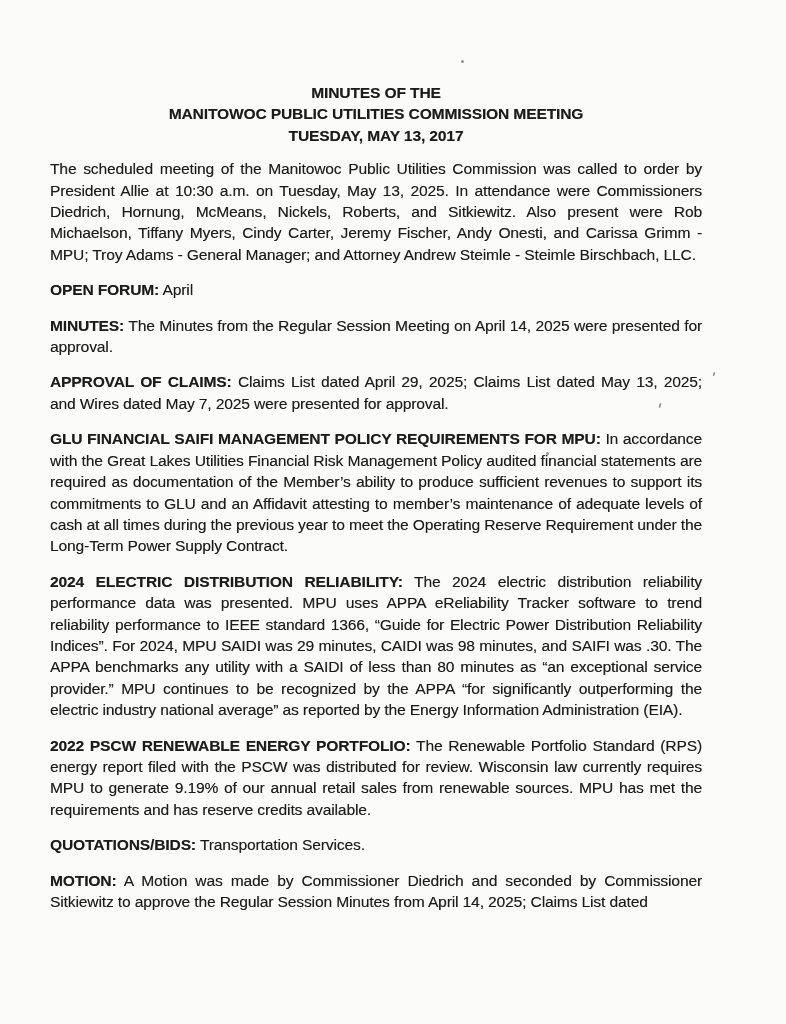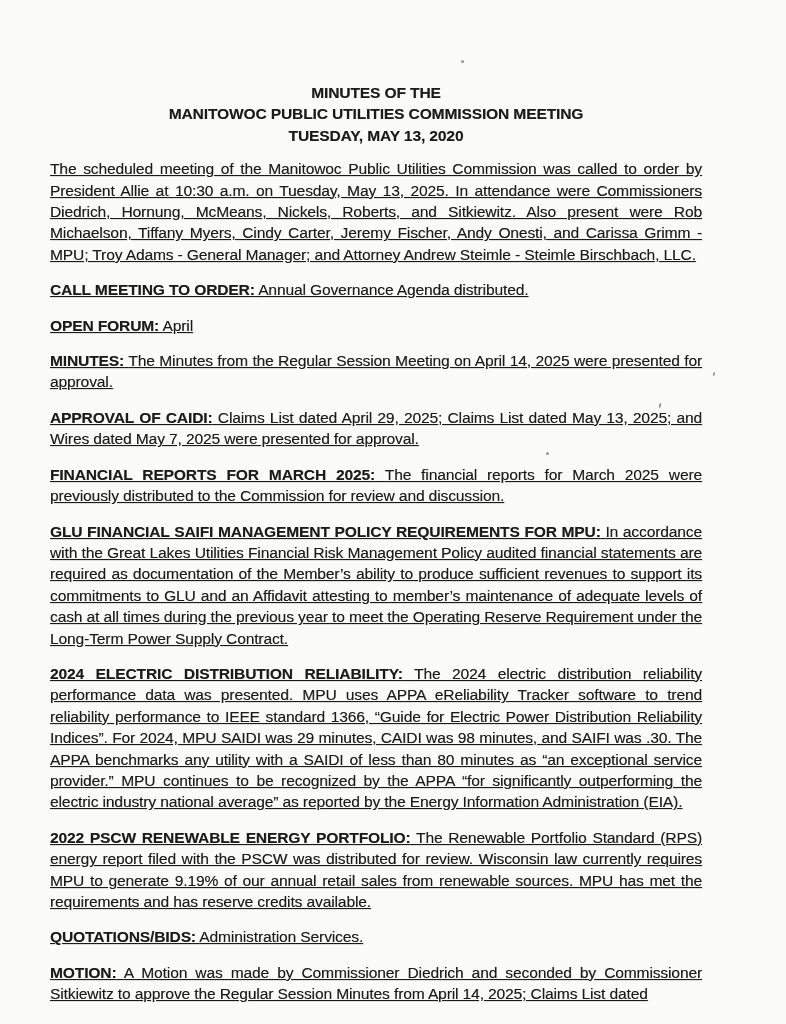--- a/index.html
+++ b/index.html
@@ -23,21 +23,20 @@
     overflow: hidden;
   }
   .title-block {
     text-align: center;
     font-weight: 700;
     margin: 0 0 12px 0;
   }
   .para {
     text-align: justify;
     margin: 8px 0 14px 0;
-    text-decoration: underline;
   }
   .lbl {
     font-weight: 700;
   }
   .speck {
     position: absolute;
     background: rgba(70,70,70,0.55);
     border-radius: 50%;
   }
   .s1 { left: 461px; top: 60px;  width: 3px; height: 3px; }
@@ -46,73 +45,65 @@
   .s4 { left: 546px; top: 452px; width: 3px; height: 3px; }
 </style>
 </head>
 <body>
 
 <div class="page">
 
   <header class="title-block">
     <div>MINUTES OF THE</div>
     <div>MANITOWOC PUBLIC UTILITIES COMMISSION MEETING</div>
-    <div>TUESDAY, MAY 13, 2020</div>
+    <div>TUESDAY, MAY 13, 2017</div>
   </header>
 
   <main>
 
     <p class="para">
       <span class="lbl"></span>
       <span>The scheduled meeting of the Manitowoc Public Utilities Commission was called to order by President Allie at 10:30 a.m. on Tuesday, May 13, 2025. In attendance were Commissioners Diedrich, Hornung, McMeans, Nickels, Roberts, and Sitkiewitz. Also present were Rob Michaelson, Tiffany Myers, Cindy Carter, Jeremy Fischer, Andy Onesti, and Carissa Grimm - MPU; Troy Adams - General Manager; and Attorney Andrew Steimle - Steimle Birschbach, LLC.</span>
     </p>
 
-    <p class="para">
-      <span class="lbl">CALL MEETING TO ORDER:</span>
-      <span>Annual Governance Agenda distributed.</span>
-    </p>
 
     <p class="para">
       <span class="lbl">OPEN FORUM:</span>
       <span>April</span>
     </p>
 
     <p class="para">
       <span class="lbl">MINUTES:</span>
       <span>The Minutes from the Regular Session Meeting on April 14, 2025 were presented for approval.</span>
     </p>
 
     <p class="para">
-      <span class="lbl">APPROVAL OF CAIDI:</span>
+      <span class="lbl">APPROVAL OF CLAIMS:</span>
       <span>Claims List dated April 29, 2025; Claims List dated May 13, 2025; and Wires dated May 7, 2025 were presented for approval.</span>
     </p>
 
-    <p class="para">
-      <span class="lbl">FINANCIAL REPORTS FOR MARCH 2025:</span>
-      <span>The financial reports for March 2025 were previously distributed to the Commission for review and discussion.</span>
-    </p>
 
     <p class="para">
       <span class="lbl">GLU FINANCIAL SAIFI MANAGEMENT POLICY REQUIREMENTS FOR MPU:</span>
       <span>In accordance with the Great Lakes Utilities Financial Risk Management Policy audited financial statements are required as documentation of the Member’s ability to produce sufficient revenues to support its commitments to GLU and an Affidavit attesting to member’s maintenance of adequate levels of cash at all times during the previous year to meet the Operating Reserve Requirement under the Long-Term Power Supply Contract.</span>
     </p>
 
     <p class="para">
       <span class="lbl">2024 ELECTRIC DISTRIBUTION RELIABILITY:</span>
       <span>The 2024 electric distribution reliability performance data was presented. MPU uses APPA eReliability Tracker software to trend reliability performance to IEEE standard 1366, “Guide for Electric Power Distribution Reliability Indices”.  For 2024, MPU SAIDI was 29 minutes, CAIDI was 98 minutes, and SAIFI was .30. The APPA benchmarks any utility with a SAIDI of less than 80 minutes as “an exceptional service provider.”  MPU continues to be recognized by the APPA “for significantly outperforming the electric industry national average” as reported by the Energy Information Administration (EIA).</span>
     </p>
 
     <p class="para">
       <span class="lbl">2022 PSCW RENEWABLE ENERGY PORTFOLIO:</span>
       <span>The Renewable Portfolio Standard (RPS) energy report filed with the PSCW was distributed for review. Wisconsin law currently requires MPU to generate 9.19% of our annual retail sales from renewable sources. MPU has met the requirements and has reserve credits available.</span>
     </p>
 
     <p class="para">
       <span class="lbl">QUOTATIONS/BIDS:</span>
-      <span>Administration Services.</span>
+      <span>Transportation Services.</span>
     </p>
 
     <p class="para">
       <span class="lbl">MOTION:</span>
       <span>A Motion was made by Commissioner Diedrich and seconded by Commissioner Sitkiewitz to approve the Regular Session Minutes from April 14, 2025; Claims List dated</span>
     </p>
 
   </main>
 
   <div class="speck s1"></div>

